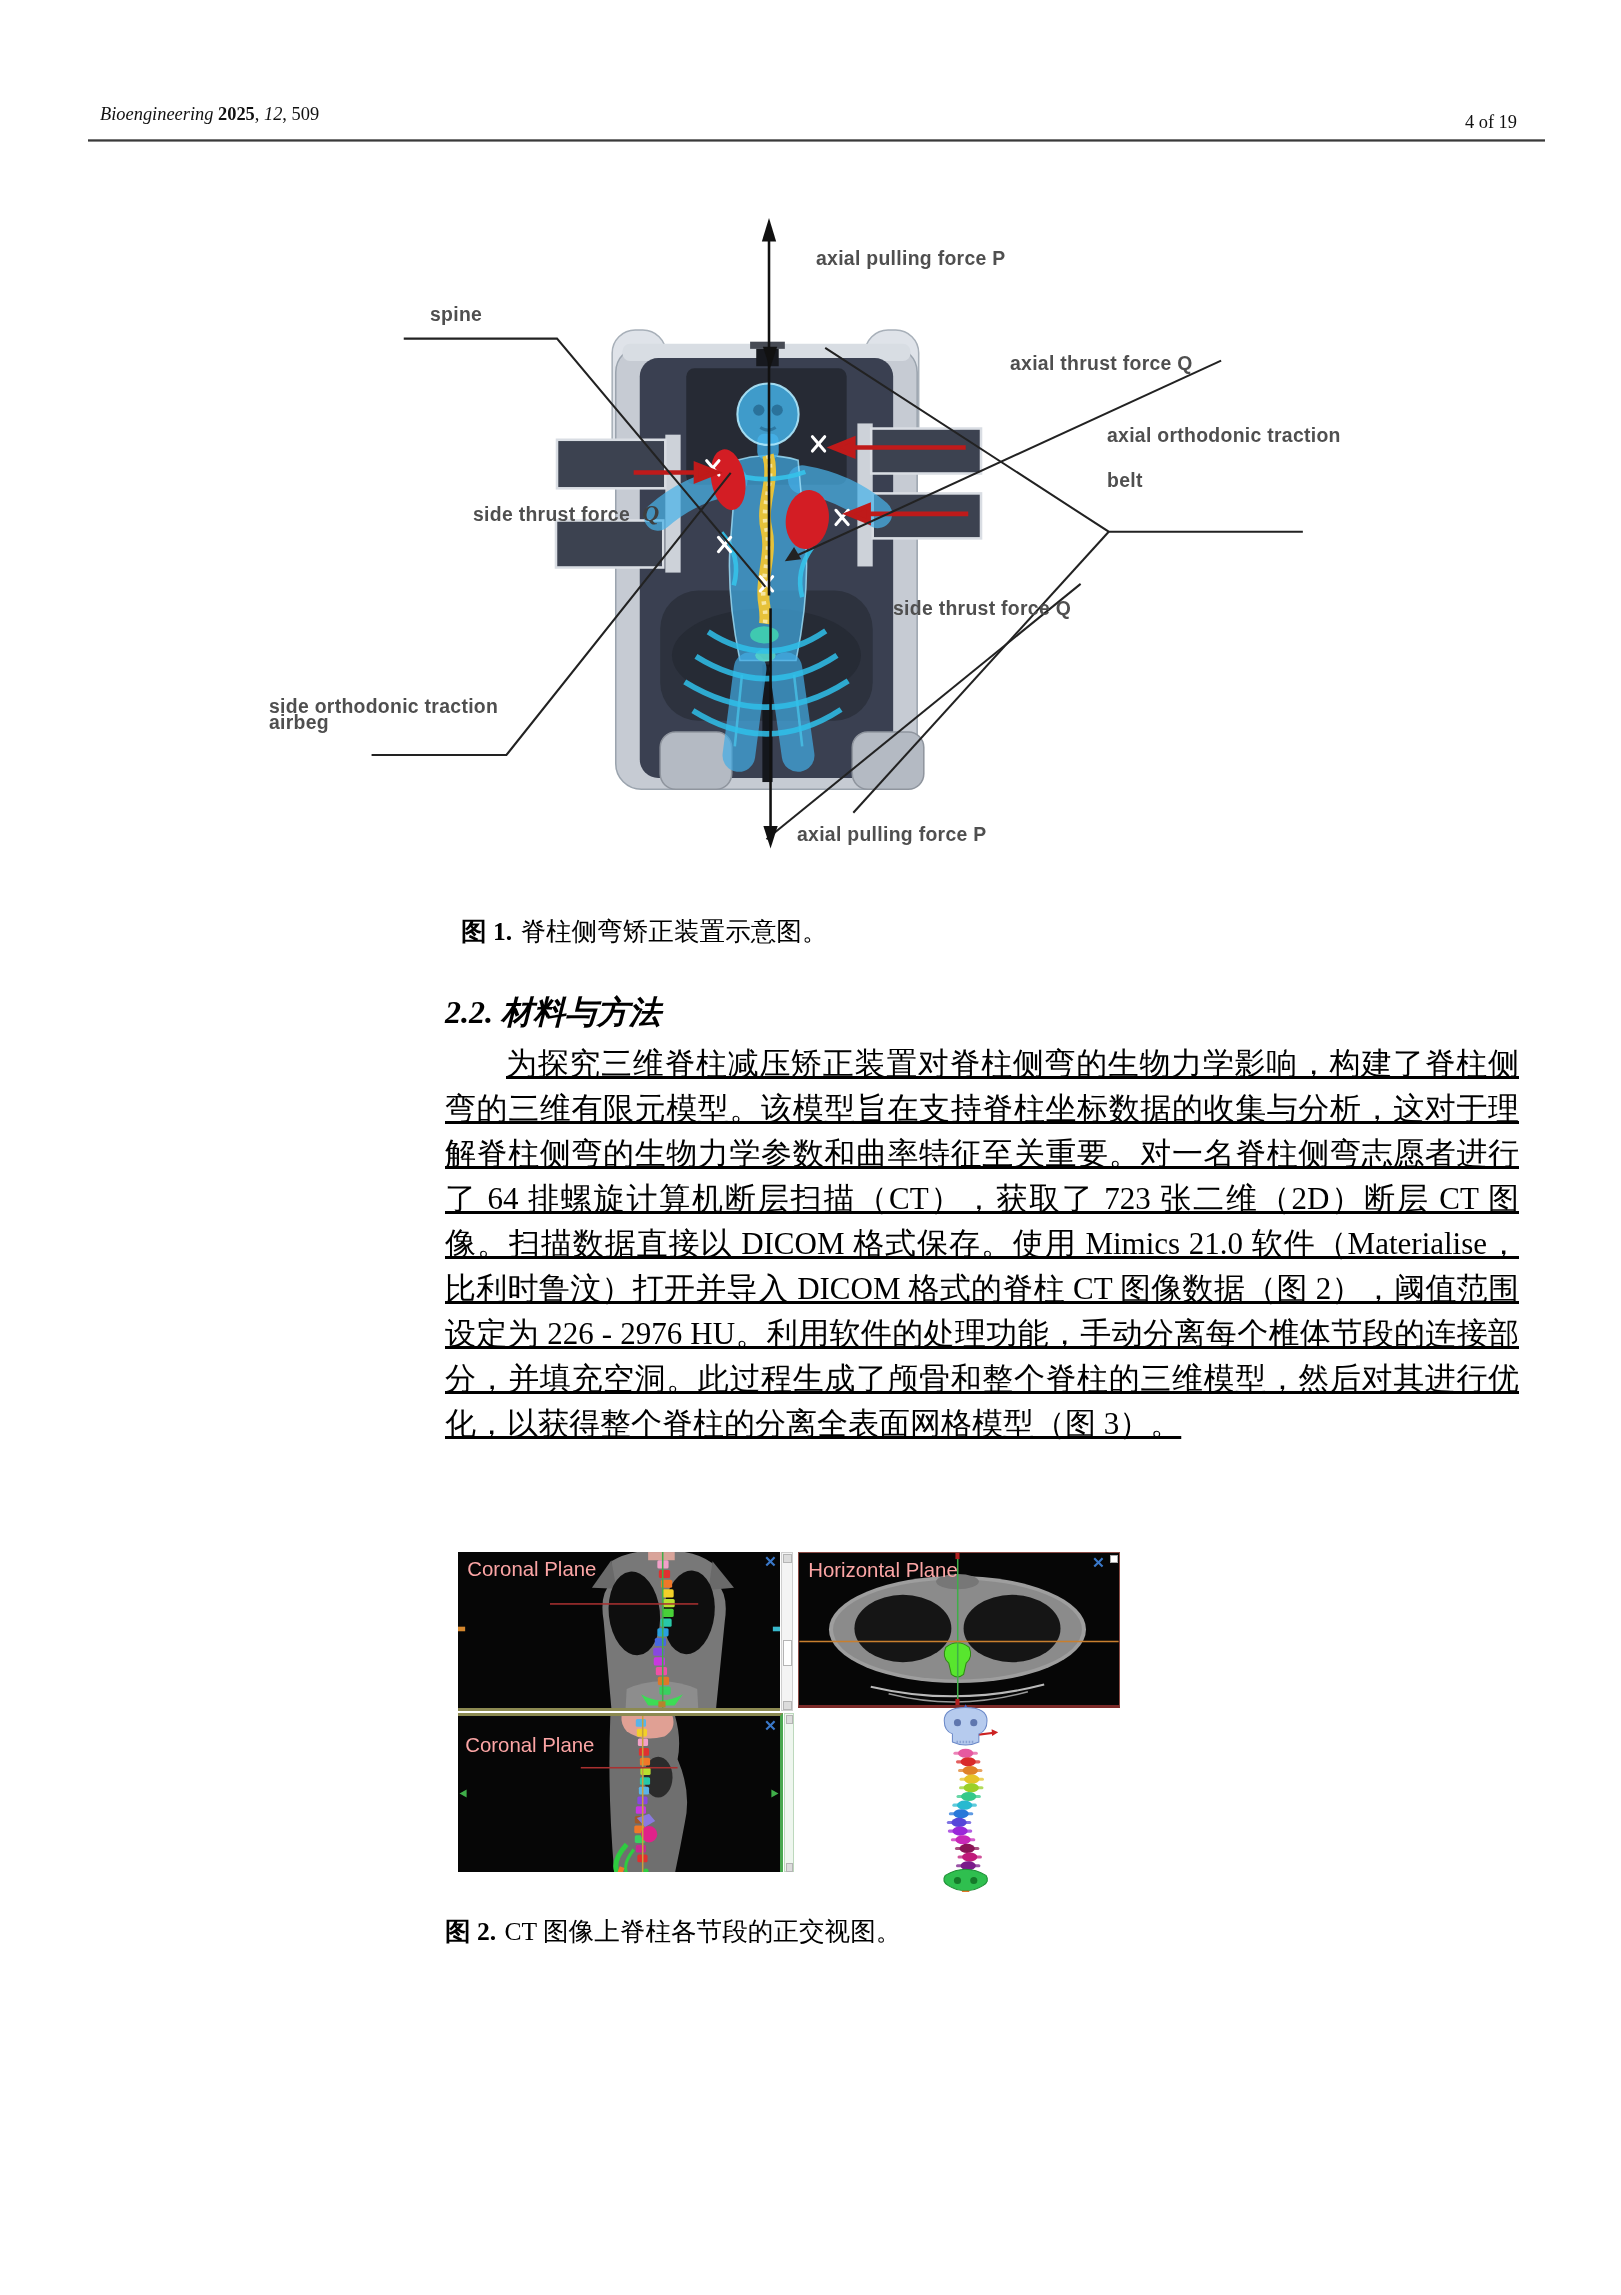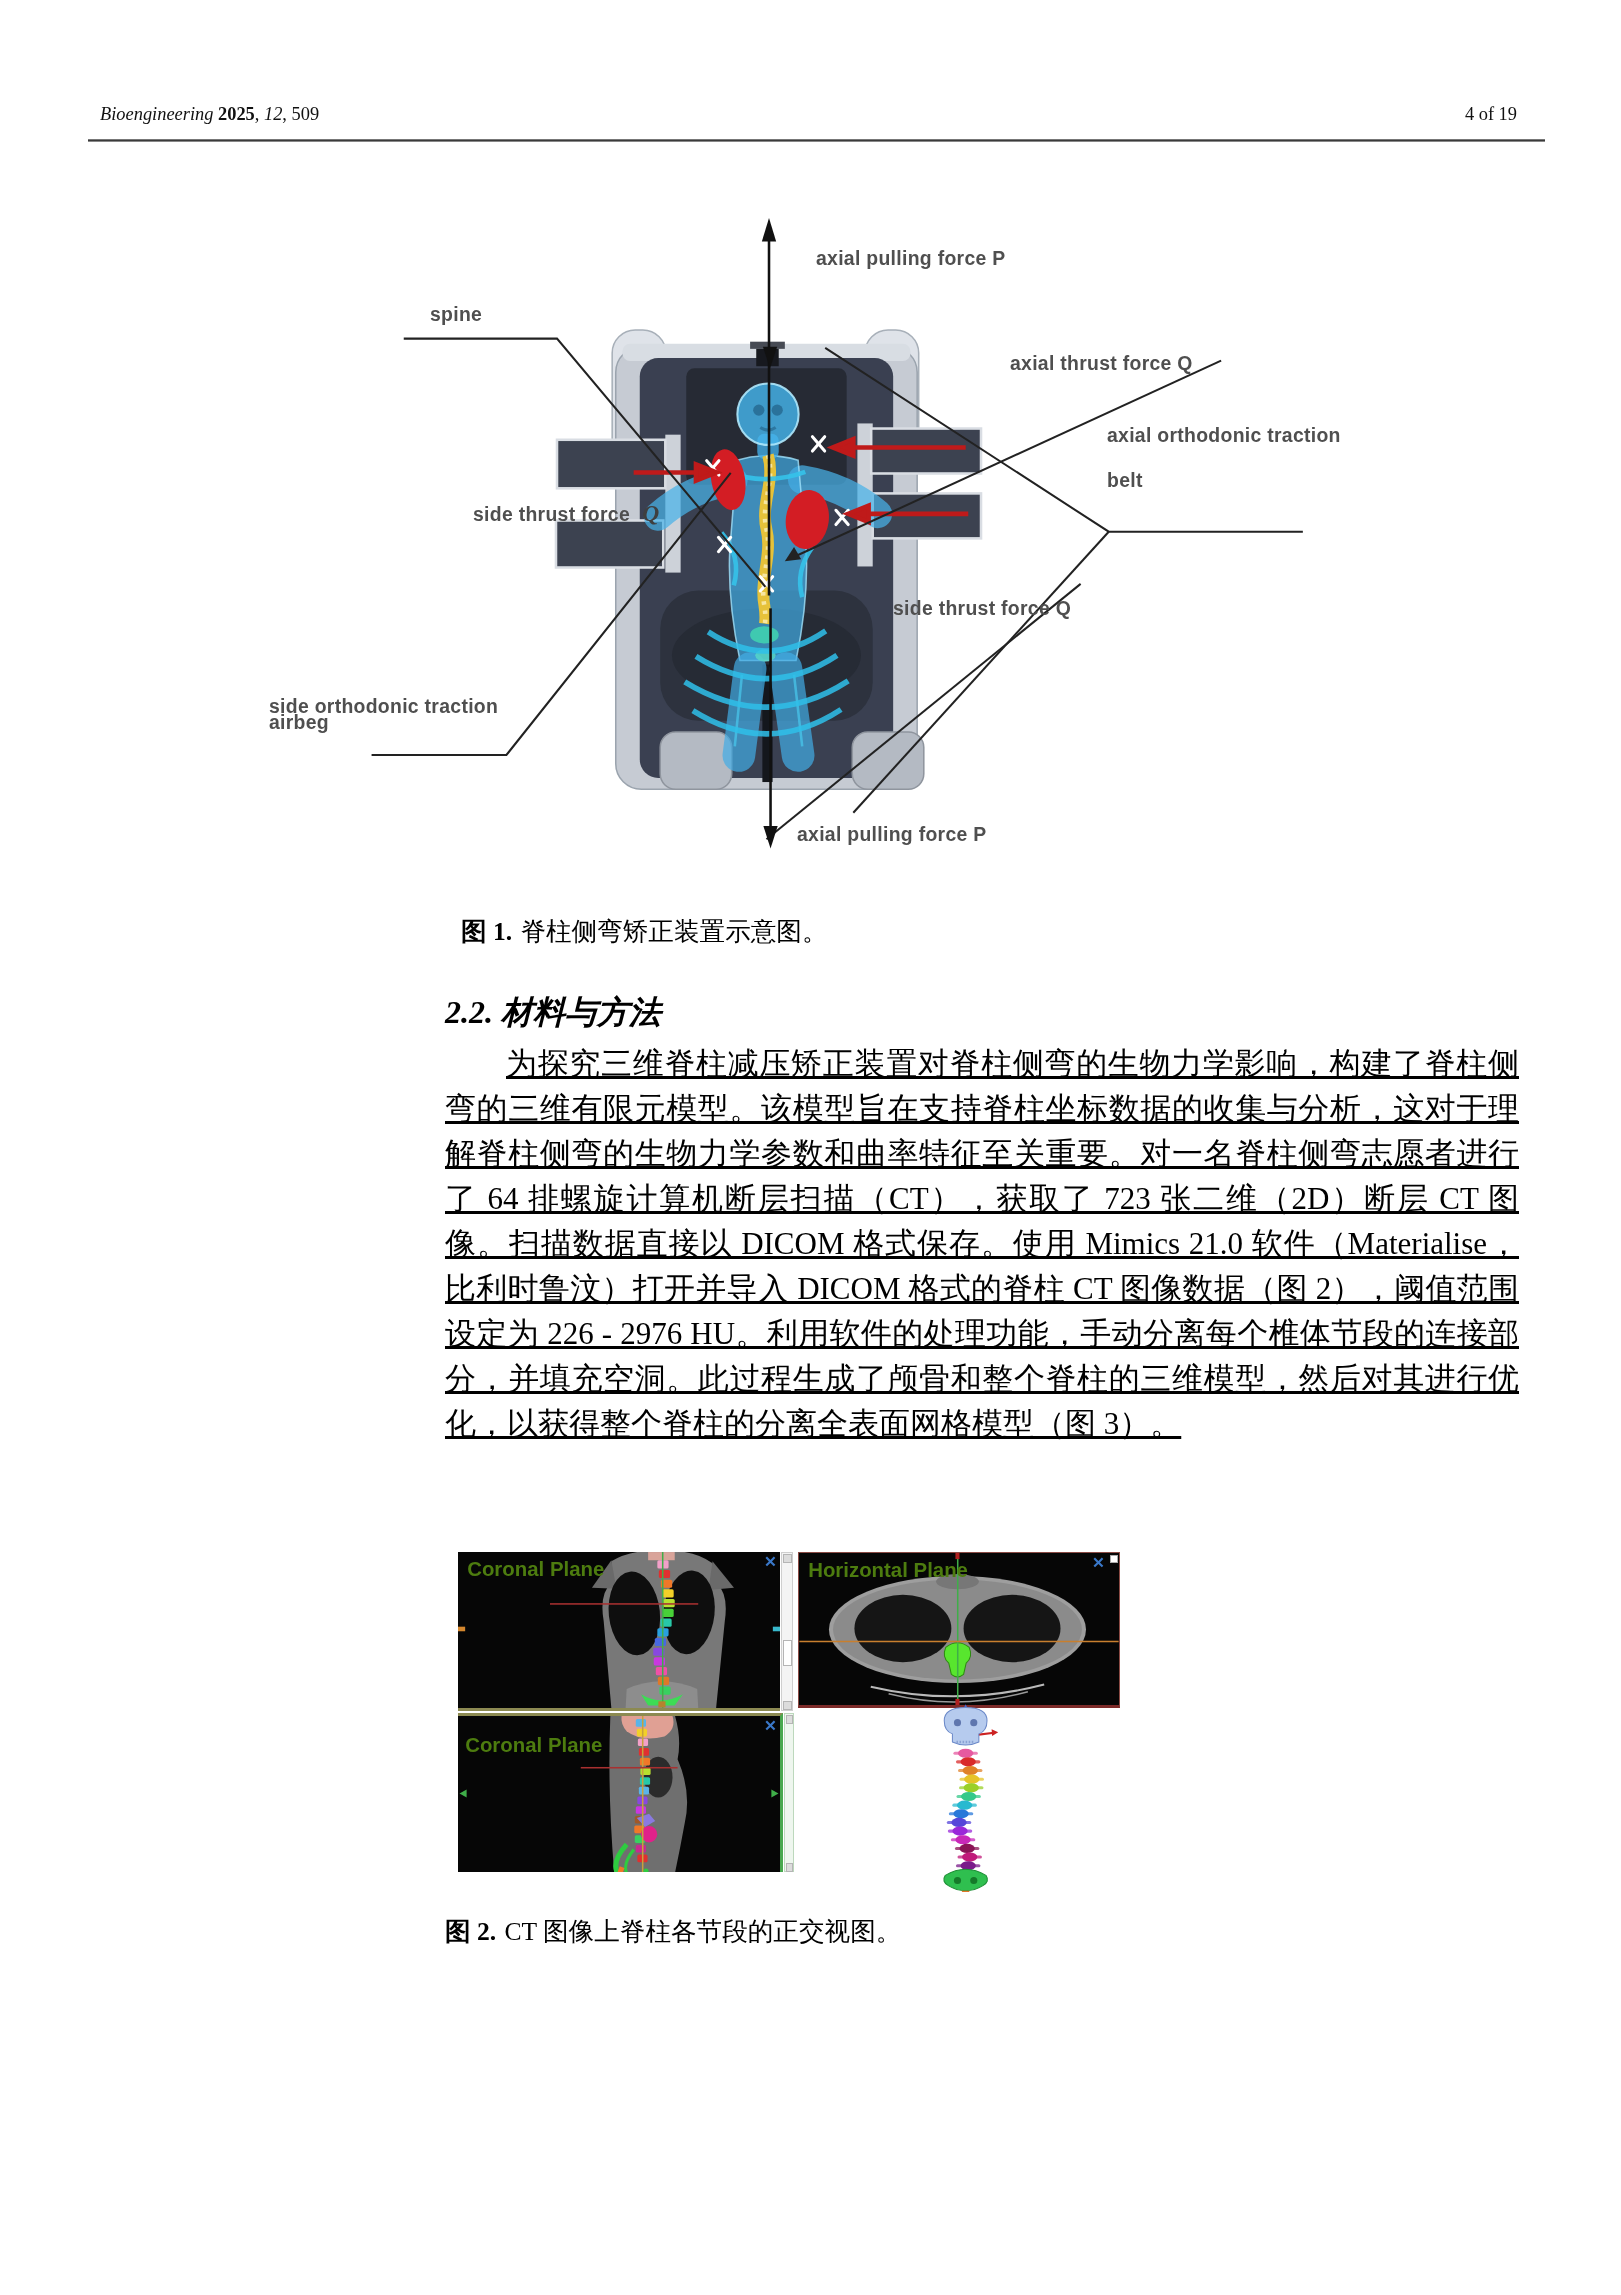--- a/index.html
+++ b/index.html
@@ -4,42 +4,42 @@
 <style>
   * { margin:0; padding:0; box-sizing:border-box; }
   html,body { background:#ffffff; }
   body { width:1622px; height:2295px; position:relative; font-family:"Liberation Serif","DejaVu Serif",serif; }
   .abs { position:absolute; }
 
   
   .hdr { position:absolute; top:104px; left:100px; font-size:18.4px; color:#111; }
   .hdr .it { font-style:italic; }
   .hdr .bd { font-weight:bold; }
-  .hdr-right { position:absolute; top:104px; right:105px; font-size:18.4px; color:#111; }
+  .hdr-right { position:absolute; top:112px; right:105px; font-size:18.4px; color:#111; }
   .hdr-rule { position:absolute; top:139px; left:88px; width:1457px; height:3.1px; background:#3a3a3a; border-top:0.5px solid #777; border-bottom:0.5px solid #888; }
 
   
   .fig1 { position:absolute; left:230px; top:215px; width:1124px; height:659px; }
   .fig1 svg { position:absolute; left:0; top:0; }
   .fig1-label { position:absolute; font-family:"Liberation Sans","DejaVu Sans",sans-serif; font-weight:bold; font-size:19.4px; color:#4f4f4f; letter-spacing:0.3px; white-space:nowrap; }
   .q-it { font-family:"Liberation Serif",serif; font-style:italic; font-weight:600; font-size:23.5px; margin-left:12.3px; color:#3f3f3f; }
 
   
   .caption { position:absolute; left:445px; font-size:25.6px; color:#000; }
   .caption .cap-label { font-weight:bold; margin-right:8.2px; }
   .sec-heading { position:absolute; left:445px; top:991px; font-size:32px; font-weight:bold; font-style:italic; color:#000; }
   .body-par { position:absolute; left:445px; top:1041px; width:1074px; font-size:31px; line-height:45px; text-align:justify; text-indent:61px; color:#000;text-decoration:underline; }
 
   
   .fig2 { position:absolute; left:444px; top:1550px; width:678px; height:343px; }
   .panel { position:absolute; background:#060606; overflow:hidden; }
   .p-cor { left:14px; top:1.5px; width:322px; height:159px; border-bottom:3.1px solid #8c8a52; }
   .p-hor { left:354px; top:1.5px; width:322px; height:156px; border:1px solid #8a4a44; border-bottom:3.1px solid #7c2a28; }
   .p-sag { left:14px; top:163px; width:325px; height:159px; border-top:3.1px solid #8c8a52; border-right:3.1px solid #49a84f; }
-  .panel-label { position:absolute; left:9.2px; top:6.1px; font-family:"Liberation Sans",sans-serif; font-weight:bold; font-size:20.4px; color:#4d7c0f; white-space:nowrap; }
+  .panel-label { position:absolute; left:9.2px; top:6.1px; font-family:"Liberation Sans",sans-serif; font-weight:normal; font-size:20.4px; color:#fca5a5; white-space:nowrap; }
   .x-icon { position:absolute; top:1px; right:3.1px; font-family:"Liberation Sans",sans-serif; font-weight:bold; font-size:15.3px; color:#3a78c9; }
   .x-icon.in { right:14.3px; }
   .tinybox { position:absolute; top:2px; right:1px; width:8.2px; height:8.2px; background:#fff; border:0.5px solid #aaa; }
   .strip { position:absolute; background:#f4f4f4; border:0.5px solid #cfcfcf; }
   .strip .sq { position:absolute; left:1px; width:9.2px; height:9.2px; background:#dcdcdc; border:0.5px solid #b5b5b5; }
   .strip .slider { position:absolute; left:1px; width:9.2px; height:26.6px; background:#ffffff; border:0.5px solid #b5b5b5; }
   .strip-sag { background:#eef6ee; border-color:#bcd8bc; }
 </style>
 </head>
 <body>

